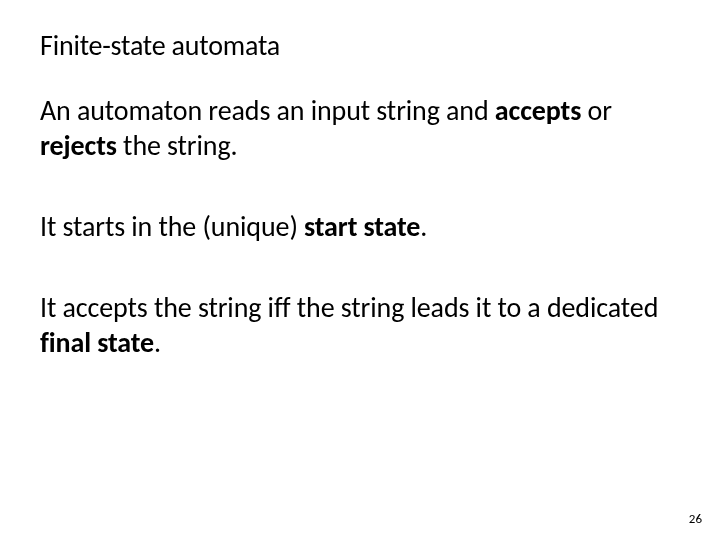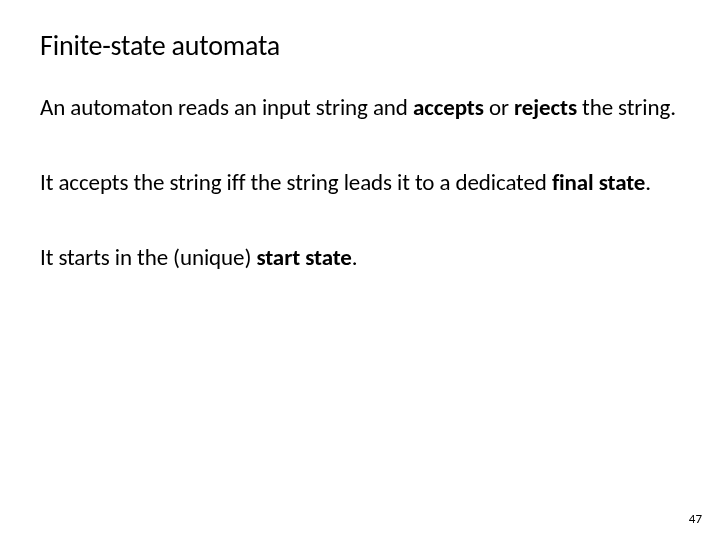--- a/index.html
+++ b/index.html
@@ -20,21 +20,21 @@
     padding: 28px 40px 0 40px;
     position: relative;
   }
   .title {
     font-size: 28px;
     font-weight: 400;
     letter-spacing: -0.2px;
     margin: 0 0 30px 0;
   }
   .para {
-    font-size: 23px;
+    font-size: 28px;
     line-height: 1.25;
     margin: 0 0 46px 0;
     font-weight: 400;
     letter-spacing: -0.1px;
   }
   .bold {
     font-weight: 700;
   }
   .page-num {
     position: absolute;
@@ -50,21 +50,21 @@
 <div class="slide">
 
   <h1 class="title">Finite-state automata</h1>
 
   <p class="para">
     <span>An automaton reads an input string and </span><span class="bold">accepts</span><span> or </span><span class="bold">rejects</span><span> the string.</span>
   </p>
 
 
   <p class="para">
+    <span>It starts in the (unique) </span><span class="bold">start state</span><span>.</span>
+  </p>
+
+  <p class="para">
     <span>It accepts the string iff the string leads it to a dedicated </span><span class="bold">final state</span><span>.</span>
   </p>
 
-  <p class="para">
-    <span>It starts in the (unique) </span><span class="bold">start state</span><span>.</span>
-  </p>
-
-  <div class="page-num">47</div>
+  <div class="page-num">26</div>
 </div>
 
 </body></html>

